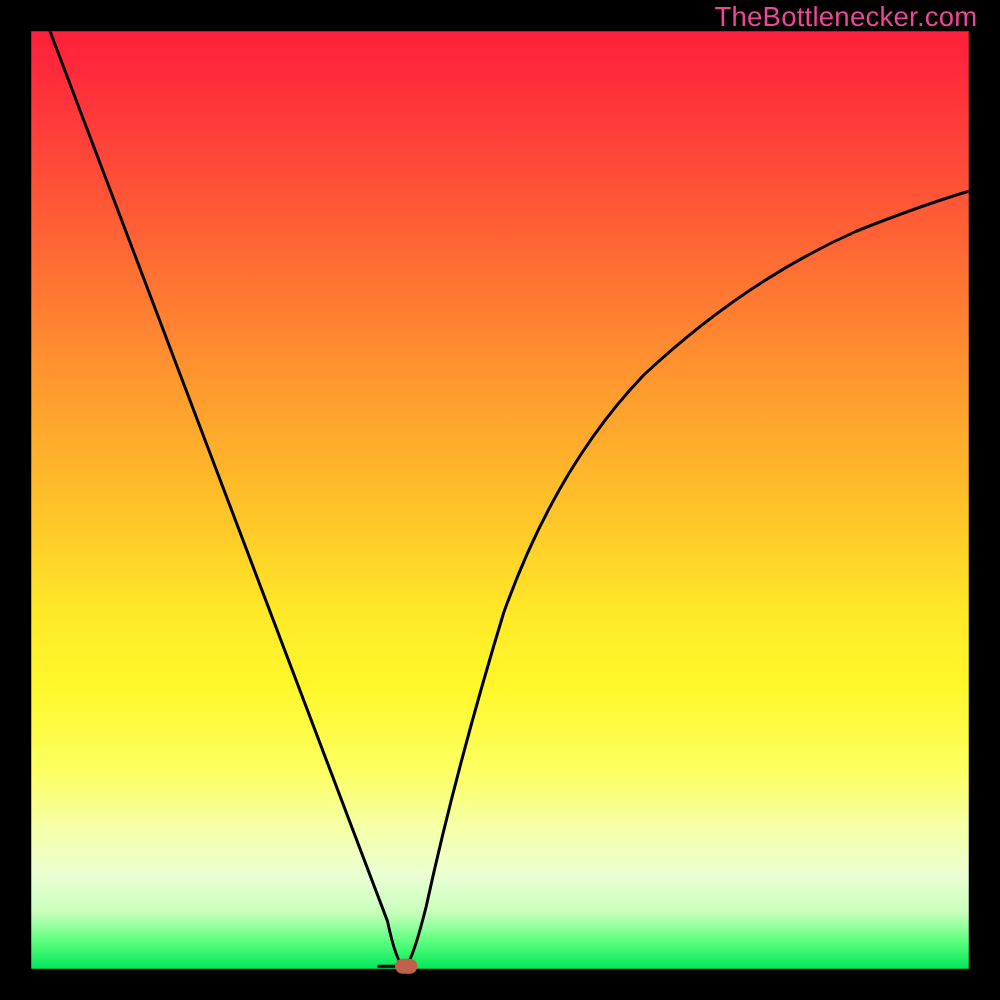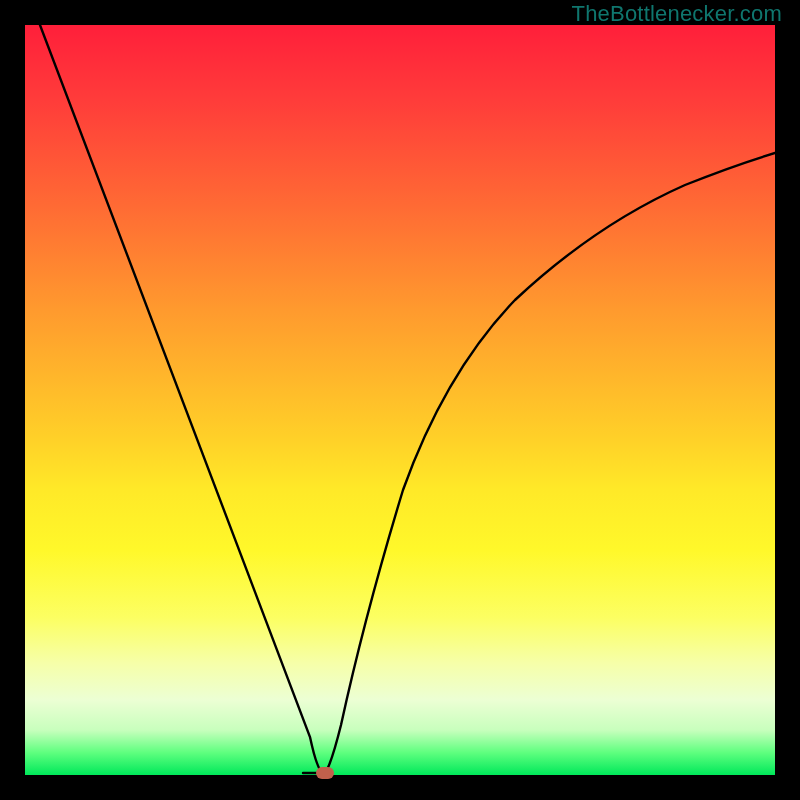--- a/index.html
+++ b/index.html
@@ -39,21 +39,21 @@
       #ecffd4 90%,
       #c8ffbd 94%,
       #5fff7f 97%,
       #00e85a 100%
     );
   }
   .watermark {
     position: absolute;
     top: 1px;
     right: 18px;
-    color: #0f766e;
+    color: #ec4899;
     font-size: 22px;
     letter-spacing: 0.2px;
     font-weight: 500;
   }
   svg.curve {
     position: absolute;
     top: 0;
     left: 0;
   }
   .marker {

